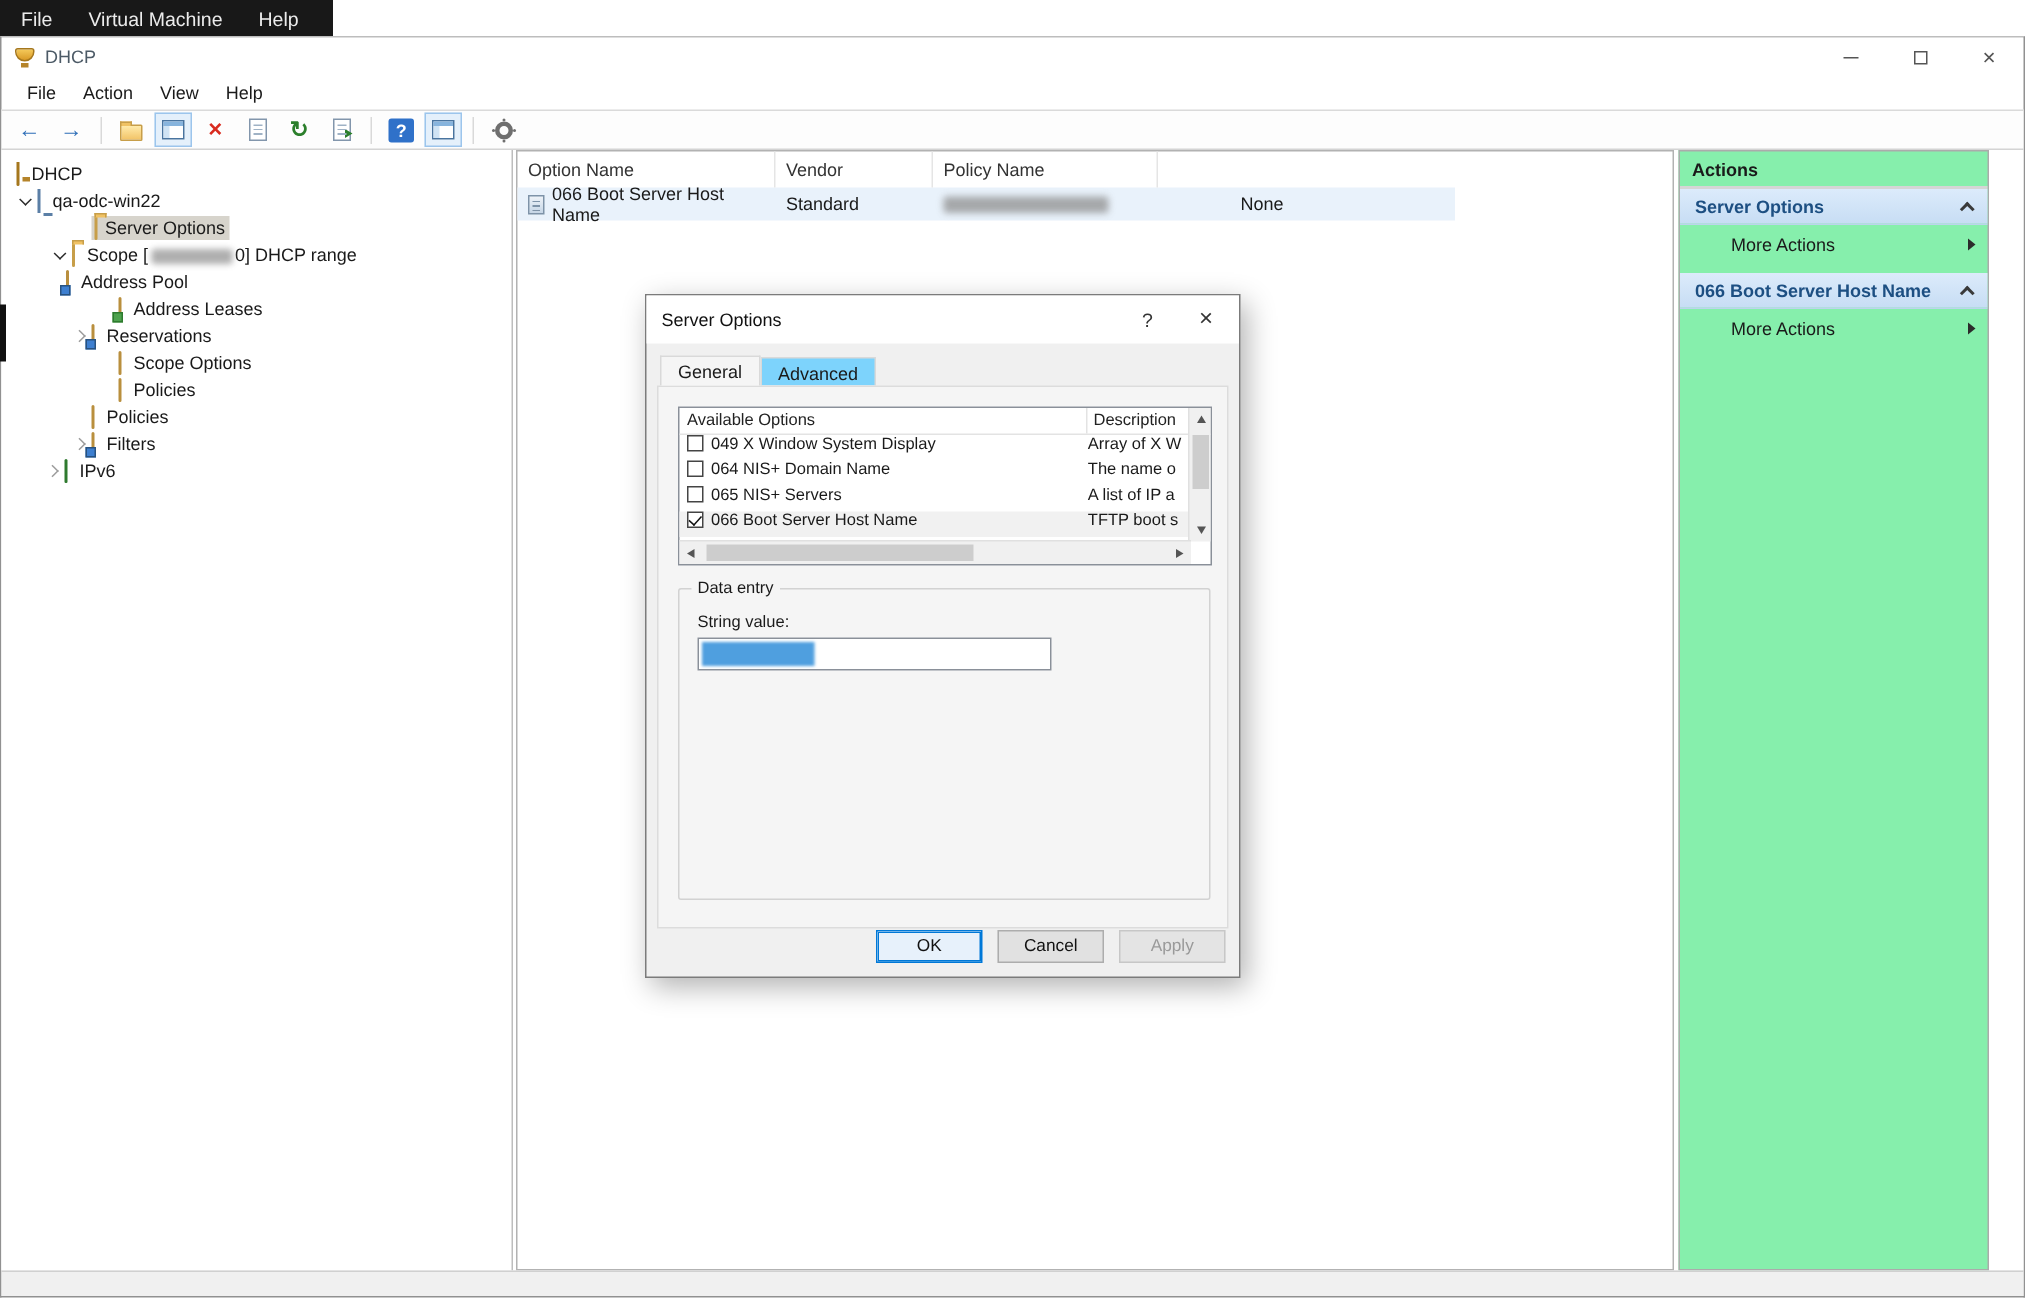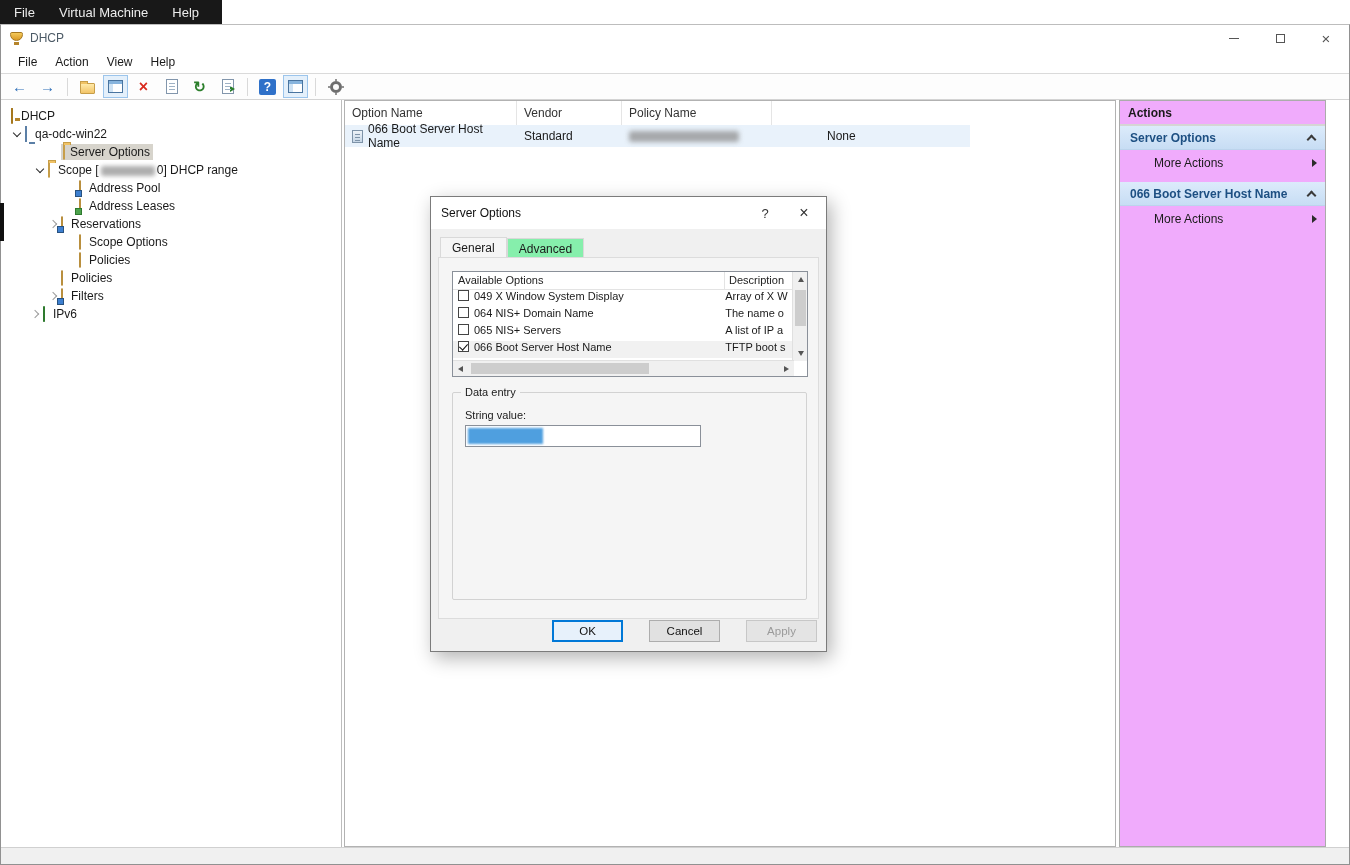--- a/index.html
+++ b/index.html
@@ -75,21 +75,21 @@
   .ml-header{display:flex;height:24px;color:#333}
   .ml-col{padding:5px 7px;border-right:1px solid #e5e5e5;font-size:12px}
   .c1{width:172px}.c2{width:105px}.c3{width:198px}.c4{width:150px}
   .ml-row{display:flex;align-items:center;height:22px;width:625px;background:#e9f2fb}
   .ml-cell{padding:0 7px;display:flex;align-items:center;gap:5px;font-size:12px}
   .i-opt{width:11px;height:13px;background:linear-gradient(#eef3f8,#c6d6e6);border:1px solid #7e93a8;position:relative;flex:none}
   .i-opt::after{content:"";position:absolute;left:2px;top:3px;width:5px;height:7px;
     background:repeating-linear-gradient(#7e93a8 0 1px,transparent 1px 3px)}
   .redact-block{width:110px;height:11px;background:#8f8f8f;border-radius:2px;filter:blur(2.5px);opacity:.75}
 
-  .actions-pane{position:absolute;left:1118px;top:0;bottom:0;width:207px;border:1px solid #ababab;background:#f0abfc}
+  .actions-pane{position:absolute;left:1118px;top:0;bottom:0;width:207px;border:1px solid #ababab;background:#86efac}
   .actions-title{height:25px;line-height:25px;padding-left:8px;font-weight:bold;font-size:12px;border-bottom:2px solid #d5d5d5}
   .act-header{height:24px;display:flex;align-items:center;padding:0 10px;
     background:linear-gradient(#dcebfb,#c7ddf4);color:#1d4f82;font-weight:bold;font-size:12px;border-bottom:1px solid #bcd4ec}
   .chev-up{margin-left:auto;width:7px;height:7px;border:solid #3a3a3a;border-width:2px 0 0 2px;transform:rotate(45deg);margin-top:4px}
   .act-item{height:26px;display:flex;align-items:center;padding-left:34px;font-size:12px}
   .tri-right{margin-left:auto;margin-right:8px;width:0;height:0;
     border-top:4px solid transparent;border-bottom:4px solid transparent;border-left:5px solid #2b2b2b}
   .act-gap{height:6px}
 
   .statusbar{position:absolute;left:0;bottom:0;width:100%;height:17px;background:#f0f0f0;border-top:1px solid #d0d0d0}
@@ -98,21 +98,21 @@
 
   
   .dialog{position:absolute;left:430px;top:196px;width:397px;height:456px;background:#f0f0f0;
     border:1px solid #7b7b7b;box-shadow:4px 6px 18px rgba(0,0,0,.3)}
   .dlg-titlebar{height:32px;background:#fff;display:flex;align-items:center;padding-left:10px}
   .dlg-title{font-size:12px;color:#111}
   .dlg-tb-buttons{margin-left:auto;display:flex;height:32px}
   .dlg-help{width:34px;display:flex;align-items:center;justify-content:center;color:#333;font-size:13px}
   .dlg-close{width:44px;display:flex;align-items:center;justify-content:center;color:#333;font-size:16px}
   .tabs{position:absolute;left:9px;top:41px;display:flex}
-  .tab{padding:3px 11px 2px;border:1px solid #d9d9d9;border-bottom:none;background:#86efac;font-size:12px;height:19px}
+  .tab{padding:3px 11px 2px;border:1px solid #d9d9d9;border-bottom:none;background:#7dd3fc;font-size:12px;height:19px}
   .tab.active{background:#f5f5f5;height:20px;margin-top:-1px;position:relative;z-index:2}
   .tab-panel{position:absolute;left:7px;right:7px;top:60px;height:362px;border:1px solid #dcdcdc;background:#f5f5f5;z-index:1}
   .listbox{position:absolute;left:13px;top:13px;width:356px;height:106px;border:1px solid #8a9099;background:#fff}
   .lb-header{display:flex;height:18px;border-bottom:1px solid #e3e3e3;font-size:11px;color:#222}
   .lb-c1{width:272px;padding:2px 5px;border-right:1px solid #e3e3e3}
   .lb-c2{flex:1;padding:2px 4px}
   .lb-row{display:flex;height:17px;font-size:11px;width:341px}
   .lb-row .name{width:252px;white-space:nowrap;overflow:hidden}
   .lb-row .desc{width:69px;white-space:nowrap;overflow:hidden}
   .lb-row.hl{background:#f1f1f1}
@@ -126,21 +126,21 @@
   .tri-dn-s{width:0;height:0;border-left:3.5px solid transparent;border-right:3.5px solid transparent;border-top:5px solid #555}
   .tri-lf-s{width:0;height:0;border-top:3.5px solid transparent;border-bottom:3.5px solid transparent;border-right:5px solid #555}
   .tri-rt-s{width:0;height:0;border-top:3.5px solid transparent;border-bottom:3.5px solid transparent;border-left:5px solid #555}
   .hsb{position:absolute;left:0;bottom:0;height:16px;width:341px;background:#f0f0f0;border-top:1px solid #e0e0e0}
   .hsb .thumb{position:absolute;left:18px;top:2px;width:178px;height:11px;background:#cdcdcd}
   .groupbox{position:absolute;left:13px;top:134px;width:355px;height:208px;border:1px solid #d2d2d2;border-radius:2px}
   .group-label{position:absolute;left:8px;top:-7px;background:#f5f5f5;padding:0 4px;font-size:11px}
   .field-label{position:absolute;left:12px;top:16px;font-size:11px}
   .textinput{position:absolute;left:12px;top:32px;width:236px;height:22px;background:#fff;border:1px solid #8a9099;display:flex;align-items:center;padding:2px}
   .redact-sel{width:75px;height:16px;background:#4f9fdf;filter:blur(1px)}
-  .dlg-buttons{position:absolute;right:9px;bottom:9px;display:flex;gap:26px}
+  .dlg-buttons{position:absolute;right:9px;bottom:9px;display:flex;gap:10px}
   .btn{width:71px;height:22px;background:#e1e1e1;border:1px solid #adadad;font-size:11.5px;
     display:flex;align-items:center;justify-content:center;color:#111}
   .btn.default{border:1px solid #0078d7;box-shadow:inset 0 0 0 1px #0078d7;background:#e7f1fb}
   .btn.disabled{color:#9a9a9a;background:#e4e4e4;border-color:#c7c7c7}
 </style>
 </head>
 <body>
 
 <div class="vmbar">
   <span class="vm-item">File</span>
@@ -239,21 +239,21 @@
       </div>
 
       <div class="tree-row" style="padding-left:31px">
         <span class="chev exp">
             <i></i>
           </span>
         <span class="ticon"><span class="i-folder"></span></span>
         <span class="tlabel"><span>Scope [</span><span class="redact-inline"></span><span>0] DHCP range</span></span>
       </div>
 
-      <div class="tree-row" style="padding-left:62px">
+      <div class="tree-row" style="padding-left:27px">
         <span class="chev"></span>
         <span class="ticon"><span class="i-box b-blue"></span></span>
         <span class="tlabel">Address Pool</span>
       </div>
 
       <div class="tree-row" style="padding-left:62px">
         <span class="chev"></span>
         <span class="ticon"><span class="i-box b-green"></span></span>
         <span class="tlabel">Address Leases</span>
       </div>

